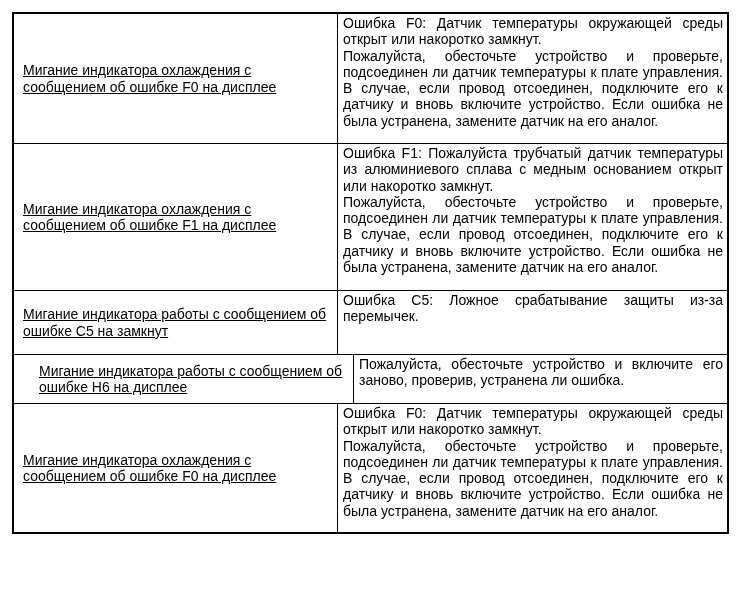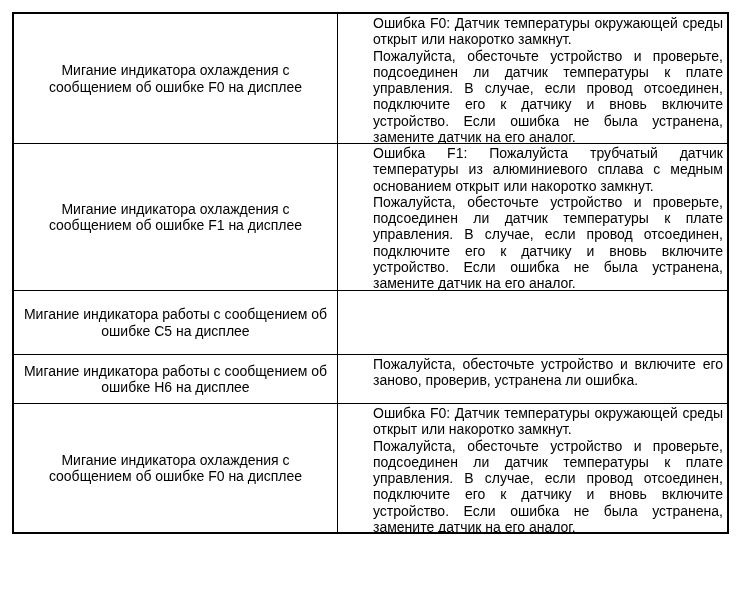--- a/index.html
+++ b/index.html
@@ -29,44 +29,44 @@
   }
   .row {
     display: flex;
     box-sizing: border-box;
     border-bottom: 1px solid #000000;
   }
   .row:last-child { border-bottom: none; }
   .r1 { height: 130px; }
   .r2 { height: 147px; }
   .r3 { height: 64px; }
-  .r4 { height: 49px; }
+  .r4 { height: 49px; padding-left: 16px; }
   .r5 { height: 55px; }
   .r6 { height: 128px; }
   .cell {
     box-sizing: border-box;
     font-size: 14px;
     line-height: 16.3px;
   }
   .cell.problem {
     width: 324px;
     flex: 0 0 324px;
     border-right: 1px solid #000000;
     display: flex;
     align-items: center;
     justify-content: center;
-    text-align: center;
+    text-align: left;
     padding: 2px 9px;
+    text-decoration: underline;
   }
   .cell.solution {
     flex: 1 1 auto;
     padding: 1px 4px 0 5px;
     text-align: justify;
     overflow: hidden;
-    margin-left: 30px;
   }
   .cell.solution p {
     margin: 0;
     padding: 0;
   }
 </style>
 </head>
 <body>
 
 <div class="page">
@@ -87,23 +87,24 @@
         <span>Мигание индикатора охлаждения с сообщением об ошибке F1 на дисплее</span>
       </div>
       <div class="cell solution">
         <p>Ошибка F1: Пожалуйста трубчатый датчик температуры из алюминиевого сплава с медным основанием открыт или накоротко замкнут.</p>
         <p>Пожалуйста, обесточьте устройство и проверьте, подсоединен ли датчик температуры к плате управления. В случае, если провод отсоединен, подключите его к датчику и вновь включите устройство. Если ошибка не была устранена, замените датчик на его аналог.</p>
       </div>
     </div>
 
     <div class="row r3">
       <div class="cell problem">
-        <span>Мигание индикатора работы с сообщением об ошибке C5 на дисплее</span>
+        <span>Мигание индикатора работы с сообщением об ошибке C5 на замкнут</span>
       </div>
       <div class="cell solution">
+        <p>Ошибка C5: Ложное срабатывание защиты из-за перемычек.</p>
       </div>
     </div>
 
     <div class="row r4">
       <div class="cell problem">
         <span>Мигание индикатора работы с сообщением об ошибке H6 на дисплее</span>
       </div>
       <div class="cell solution">
         <p>Пожалуйста, обесточьте устройство и включите его заново, проверив, устранена ли ошибка.</p>
       </div>

